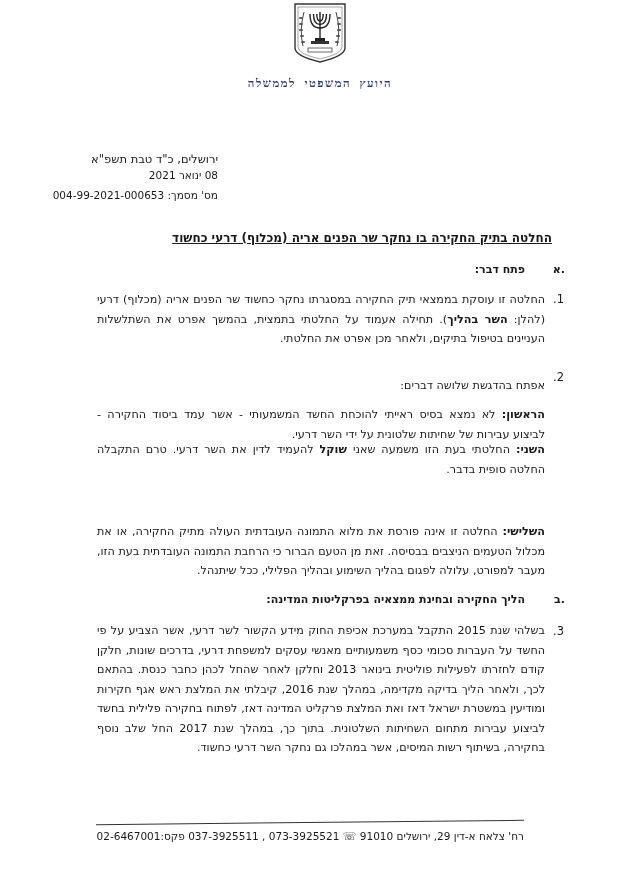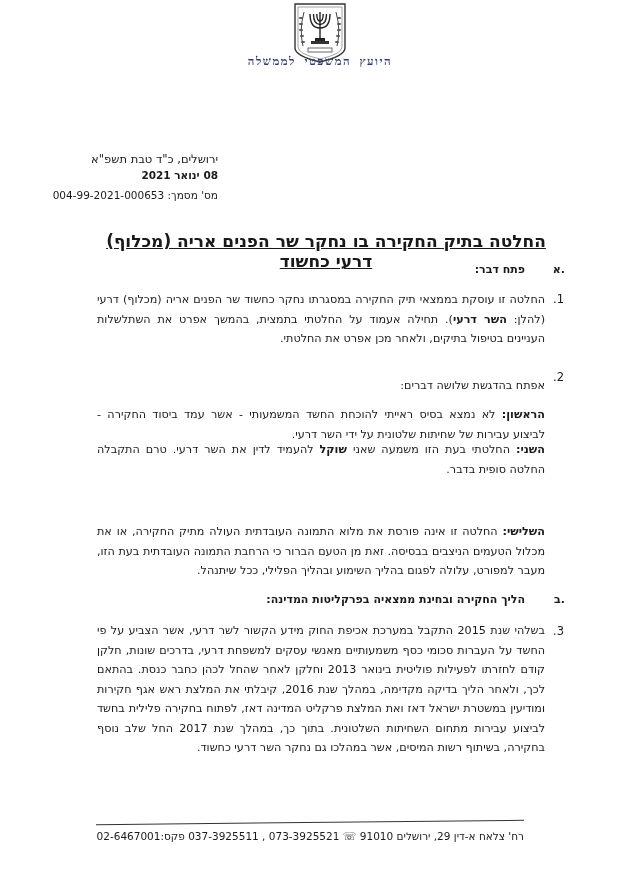--- a/index.html
+++ b/index.html
@@ -4,29 +4,29 @@
 <style>
   html, body { margin: 0; padding: 0; background: #ffffff; }
   body {
     width: 640px; height: 872px; position: relative; overflow: hidden;
     font-family: "DejaVu Sans", sans-serif; color: #1a1a1a;
   }
   .abs { position: absolute; }
   .rtl { direction: rtl; text-align: right; }
   .emblem { left: 292px; top: 2px; width: 56px; height: 62px; }
   .office-title {
-    left: 0; width: 640px; top: 54px; text-align: center;
+    left: 0; width: 640px; top: 76px; text-align: center;
     font-family: "DejaVu Sans Mono", monospace; font-size: 11.5px; font-weight: bold;
     letter-spacing: 1.5px; color: #2d3a6e; direction: rtl;
   }
   .meta { right: 422px; font-size: 10.5px; }
   .meta-line { white-space: nowrap; }
   .doc-title {
-    left: 100px; width: 452px; top: 231px; text-align: center;
-    font-size: 17px; font-weight: bold; text-decoration: underline; direction: rtl;
+    left: 100px; width: 452px; top: 231px; 
+    font-size: 12px; font-weight: bold; text-decoration: underline; direction: rtl;
   }
   .section-head { font-size: 11px; font-weight: bold; }
   .marker { font-size: 11.5px; }
   .para {
     right: 95px; width: 448px; font-size: 11.2px; line-height: 19.5px;
     direction: rtl; text-align: justify; text-align-last: right;
   }
   b { font-weight: bold; }
   .footer-rule { left: 96px; width: 428px; top: 822px; height: 0; border-top: 1.3px solid #333; transform: rotate(-0.6deg); }
   .footer {
@@ -66,36 +66,36 @@
     <rect x="23" y="36" width="10" height="3" fill="#222"></rect>
     <rect x="19" y="39" width="18" height="3" fill="#333"></rect>
     <rect x="16" y="46" width="24" height="4" fill="none" stroke="#444" stroke-width="0.8"></rect>
   </svg>
 </div>
 <div class="abs office-title">היועץ המשפטי לממשלה</div>
 
 <div class="abs meta rtl" style="top:152px;">
   <div class="meta-line" style="font-size:11.5px;">ירושלים, כ"ד טבת תשפ"א</div>
 </div>
-<div class="abs meta rtl" style="top:169px;font-weight:bold;">
+<div class="abs meta rtl" style="top:169px;">
   <div class="meta-line">08 ינואר 2021</div>
 </div>
 <div class="abs meta rtl" style="top:189px;">
   <span class="meta-line">מס' מסמך:</span>
   <span class="meta-line" style="direction:ltr;unicode-bidi:embed;">004-99-2021-000653</span>
 </div>
 
 <div class="abs doc-title">החלטה בתיק החקירה בו נחקר שר הפנים אריה (מכלוף) דרעי כחשוד</div>
 
 <div class="abs section-head" style="right:75px; top:263px;">א.</div>
 <div class="abs section-head rtl" style="right:115px; top:263px;">פתח דבר:</div>
 
 <div class="abs marker" style="right:76px; top:292px;">.1</div>
 <div class="abs para" style="top:290px;">
-  <span>החלטה זו עוסקת בממצאי תיק החקירה במסגרתו נחקר כחשוד שר הפנים אריה (מכלוף) דרעי (להלן: </span><b>השר דרעי</b><span>). תחילה אעמוד על החלטתי בתמצית, בהמשך אפרט את השתלשלות העניינים בטיפול בתיקים, ולאחר מכן אפרט את החלטתי.</span>
+  <span>החלטה זו עוסקת בממצאי תיק החקירה במסגרתו נחקר כחשוד שר הפנים אריה (מכלוף) דרעי (להלן: </span><b>השר בהליך</b><span>). תחילה אעמוד על החלטתי בתמצית, בהמשך אפרט את השתלשלות העניינים בטיפול בתיקים, ולאחר מכן אפרט את החלטתי.</span>
 </div>
 
 <div class="abs marker" style="right:76px; top:370px;">.2</div>
 <div class="abs para" style="top:376px;">אפתח בהדגשת שלושה דברים:</div>
 
 <div class="abs para" style="top:405px;">
   <b>הראשון:</b><span> לא נמצא בסיס ראייתי להוכחת החשד המשמעותי - אשר עמד ביסוד החקירה - לביצוע עבירות של שחיתות שלטונית על ידי השר דרעי.</span>
 </div>
 
 <div class="abs para" style="top:440px;">

